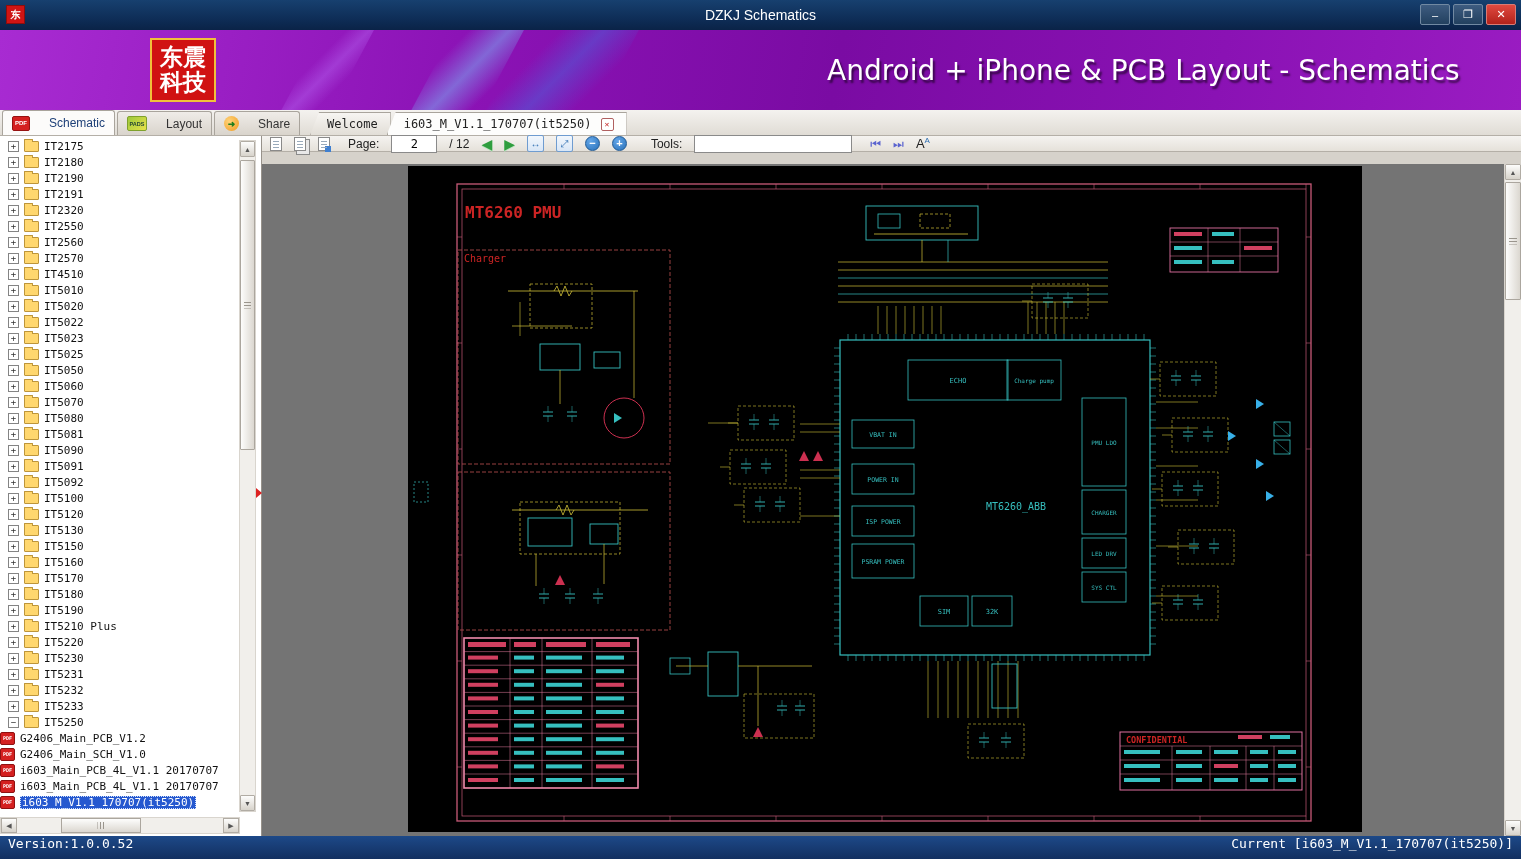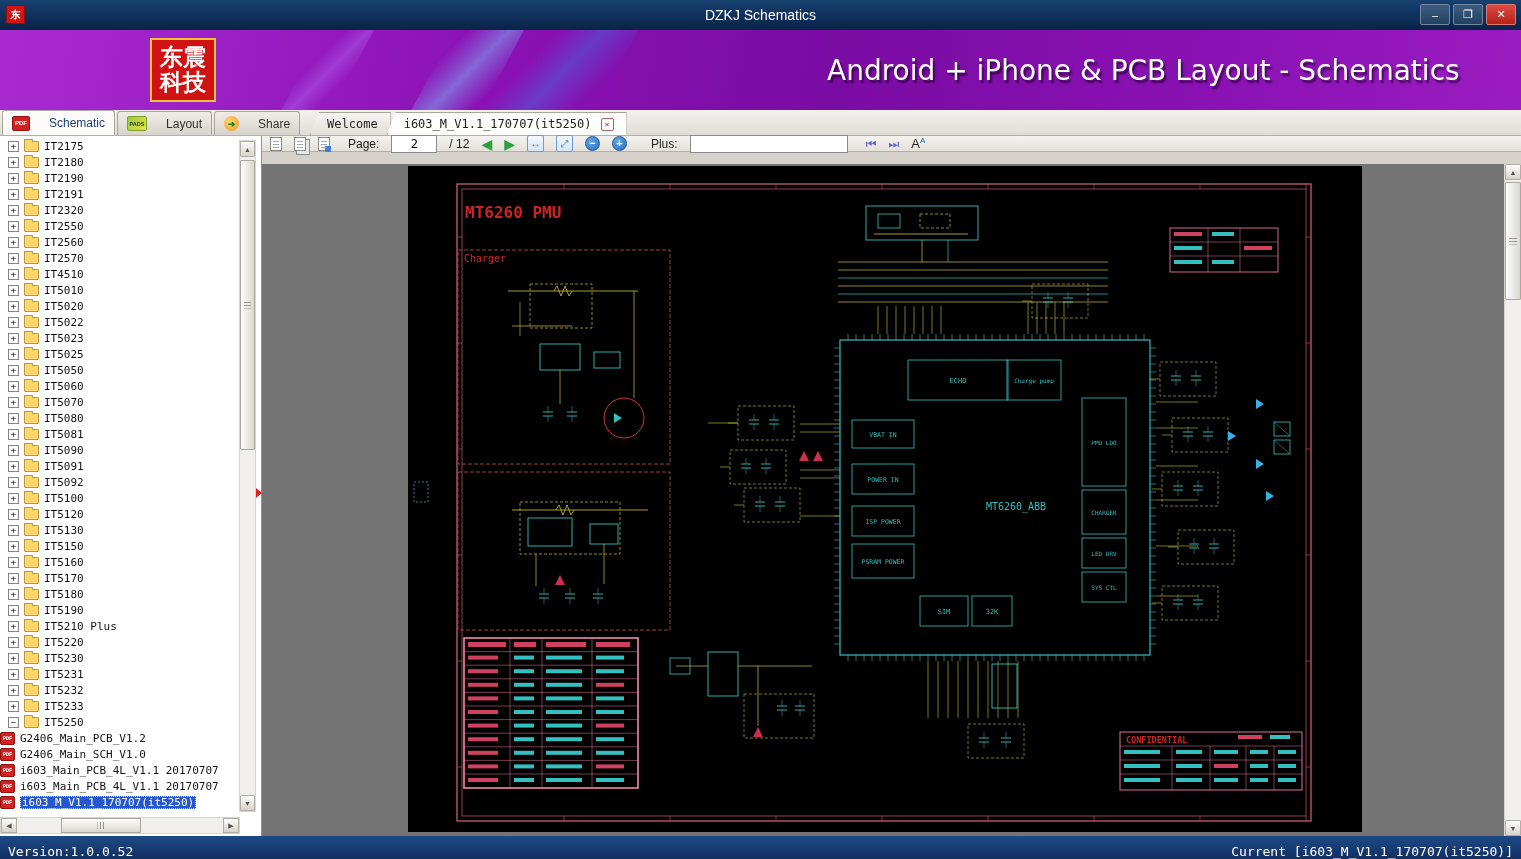--- a/index.html
+++ b/index.html
@@ -78,21 +78,21 @@
   .hthumb{position:absolute;top:0;bottom:0;left:60px;width:80px;background:linear-gradient(180deg,#fdfdfc,#dbd7d0);border:1px solid #aba69e}
   .hgrip{position:absolute;top:3px;bottom:3px;left:50%;width:7px;transform:translateX(-50%);background:repeating-linear-gradient(90deg,#9a958d 0 1px,transparent 1px 3px)}
   .collapse-arrow{position:absolute;right:-1px;top:352px;width:0;height:0;border-top:5px solid transparent;border-bottom:5px solid transparent;border-left:6px solid #d22;cursor:default}
 
   
   .viewer{position:absolute;left:262px;top:164px;right:0;bottom:23px;background:#747474;overflow:hidden}
   .canvas{position:absolute;left:146px;top:2px;width:954px;height:666px;background:#000}
   .viewer-vscroll{position:absolute;right:0;top:0;width:17px;bottom:0;background:#f1efeb;border-left:1px solid #d9d5ce}
 
   
-  .statusbar{position:absolute;left:0;right:0;bottom:0;height:23px;background:linear-gradient(180deg,#1d4988,#122f60);color:#fff;font-size:13px;display:flex;align-items:flex-end;justify-content:space-between;padding:0 8px;font-family:"DejaVu Sans Mono",monospace}
+  .statusbar{position:absolute;left:0;right:0;bottom:0;height:23px;background:linear-gradient(180deg,#1d4988,#122f60);color:#fff;font-size:13px;display:flex;align-items:flex-start;justify-content:space-between;padding:0 8px;font-family:"DejaVu Sans Mono",monospace}
   .statusbar .right{font-weight:normal}
 
   svg text{font-family:"DejaVu Sans Mono",monospace}
 </style>
 </head>
 <body>
 
 <div id="app">
 
   <div class="titlebar">
@@ -144,21 +144,21 @@
     <span class="pg snap"></span>
     <span style="margin-left:6px">Page:</span>
     <input class="tb-input page-input" value="2" style="">
     <span>/ 12</span>
     <span class="nav-arrow">◀</span>
     <span class="nav-arrow">▶</span>
     <span class="fit-box">↔</span>
     <span class="fit-box">⤢</span>
     <span class="zoom-btn">−</span>
     <span class="zoom-btn">+</span>
-    <span style="margin-left:12px">Plus:</span>
+    <span style="margin-left:12px">Tools:</span>
     <input class="tb-input find-input" value="" style="">
     <span class="find-nav" style="margin-left:6px">⏮</span>
     <span class="find-nav">⏭</span>
     <span class="font-icon"><span>A</span><sup>A</sup></span>
   </div>
 
   <div class="sidebar">
     <div class="tree" id="tree">
         <div class="trow">
           <span class="expander">+</span>

